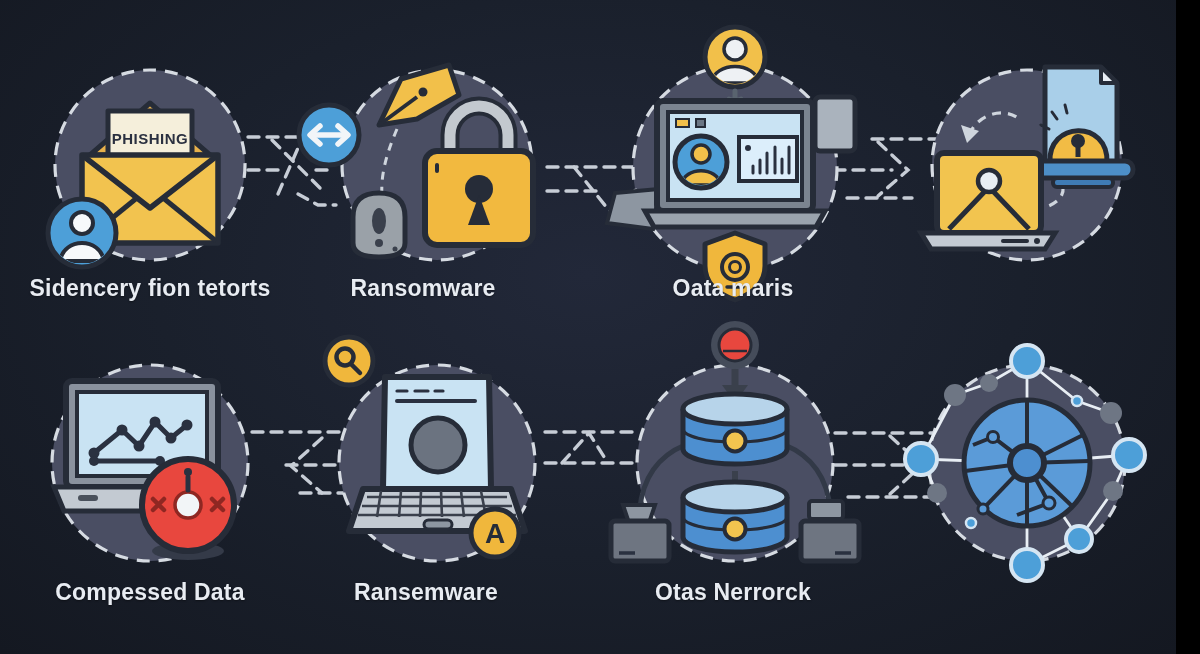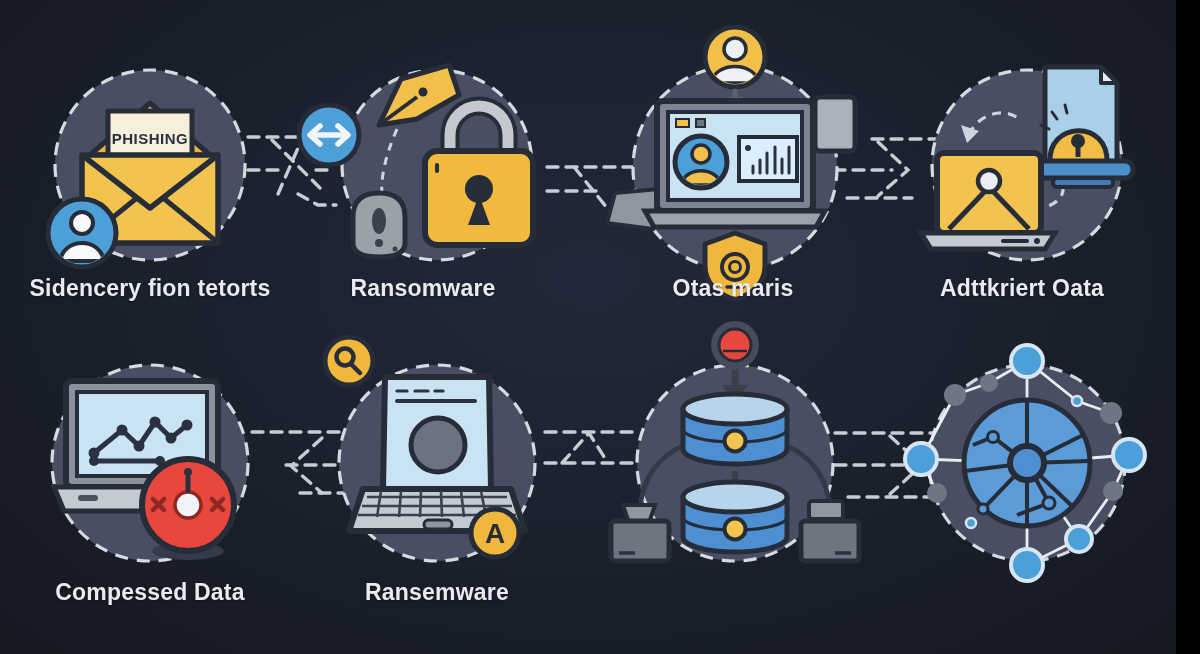--- a/index.html
+++ b/index.html
@@ -359,18 +359,18 @@
           <circle cx="216" cy="158" r="10"></circle>
           <circle cx="40" cy="160" r="10"></circle>
       </g>
       <circle cx="180" cy="68" r="5" fill="#4d9fd8" stroke="#d5e5f2" stroke-width="2.5"></circle>
       <circle cx="74" cy="190" r="5" fill="#4d9fd8" stroke="#d5e5f2" stroke-width="2.5"></circle>
     </g>
   </svg>
 
   <div class="step-label" style="left:-10px;top:275px">Sidencery fion tetorts</div>
   <div class="step-label" style="left:263px;top:275px">Ransomware</div>
-  <div class="step-label" style="left:573px;top:275px">Otas maris</div>
-  <div class="step-label" style="left:862px;top:275px">Adttkriert Oata</div>
+  <div class="step-label" style="left:573px;top:275px">Oata maris</div>
   <div class="step-label" style="left:-10px;top:579px">Compessed Data</div>
-  <div class="step-label" style="left:277px;top:579px">Ransemware</div>
+  <div class="step-label" style="left:266px;top:579px">Ransemware</div>
+  <div class="step-label" style="left:573px;top:579px">Otas Nerrorck</div>
 
 </div>
 
 </body></html>

